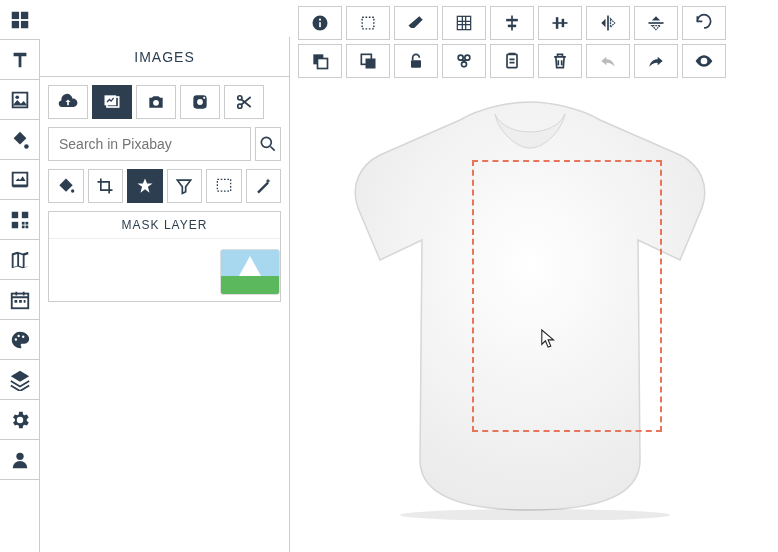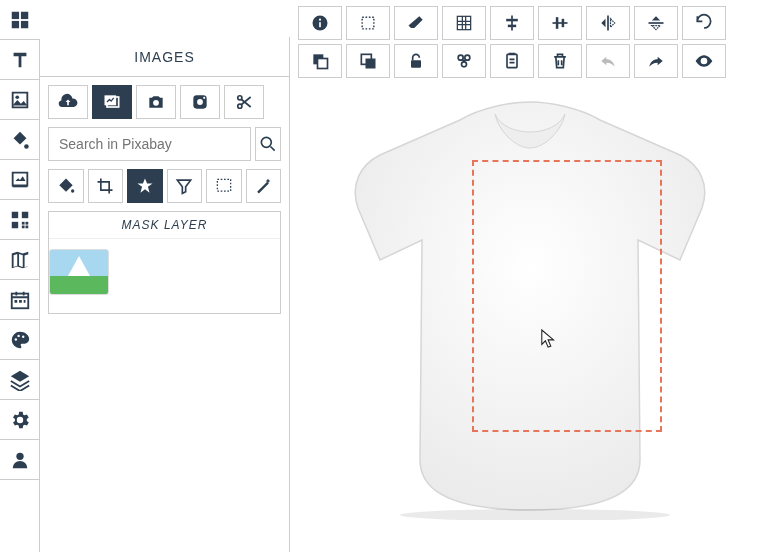--- a/index.html
+++ b/index.html
@@ -90,23 +90,22 @@
     border: 1px solid #ccc;
     padding: 0 10px;
     font-size: 14px;
     color: #0369a1;
     outline: none;
   }
   .mask-box {
     border: 1px solid #ccc;
     display: flex;
     flex-direction: column;
-    align-items: flex-start;
-    padding-bottom: 12px;
-    font-style: italic;
+    align-items: flex-end;
+    padding-bottom: 0;
   }
   .mask-title {
     width: 100%;
     text-align: center;
     padding: 6px;
     font-size: 12px;
     letter-spacing: 1px;
     color: #2c3e50;
     border-bottom: 1px solid #eee;
   }

